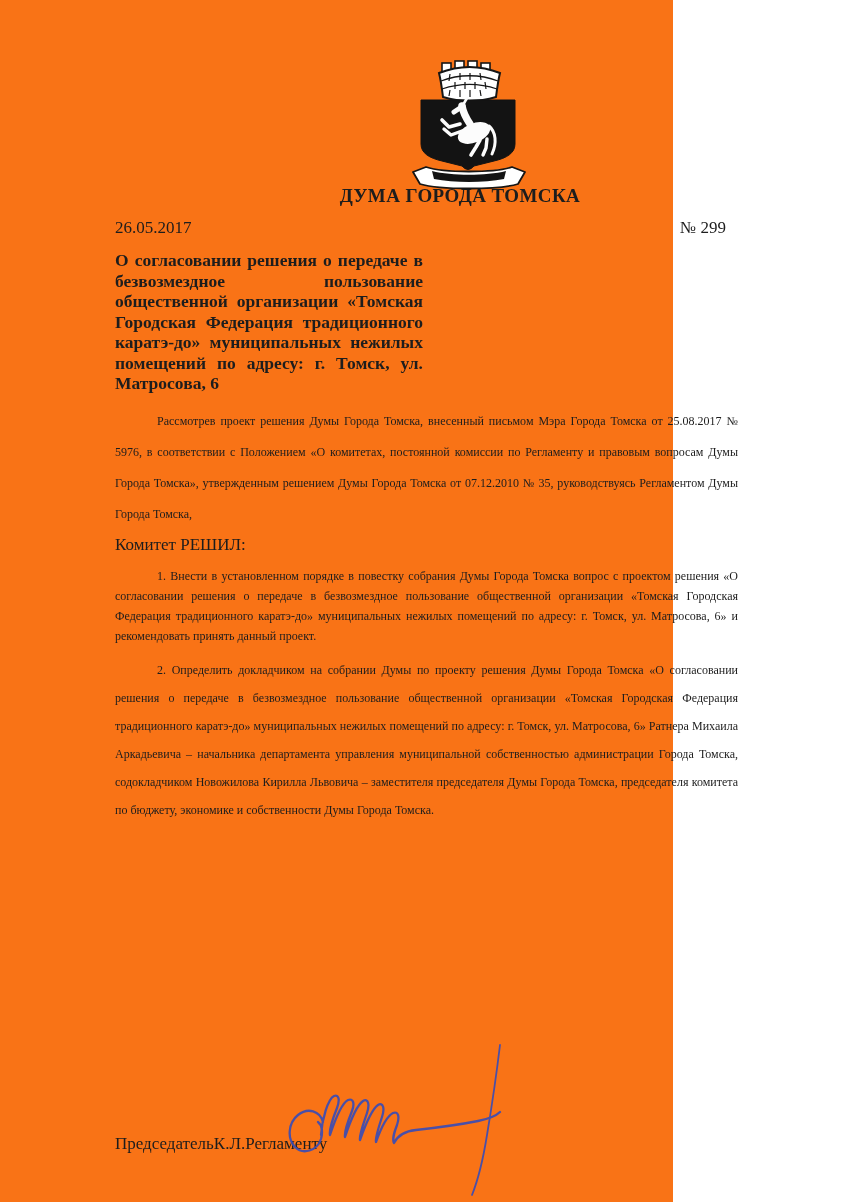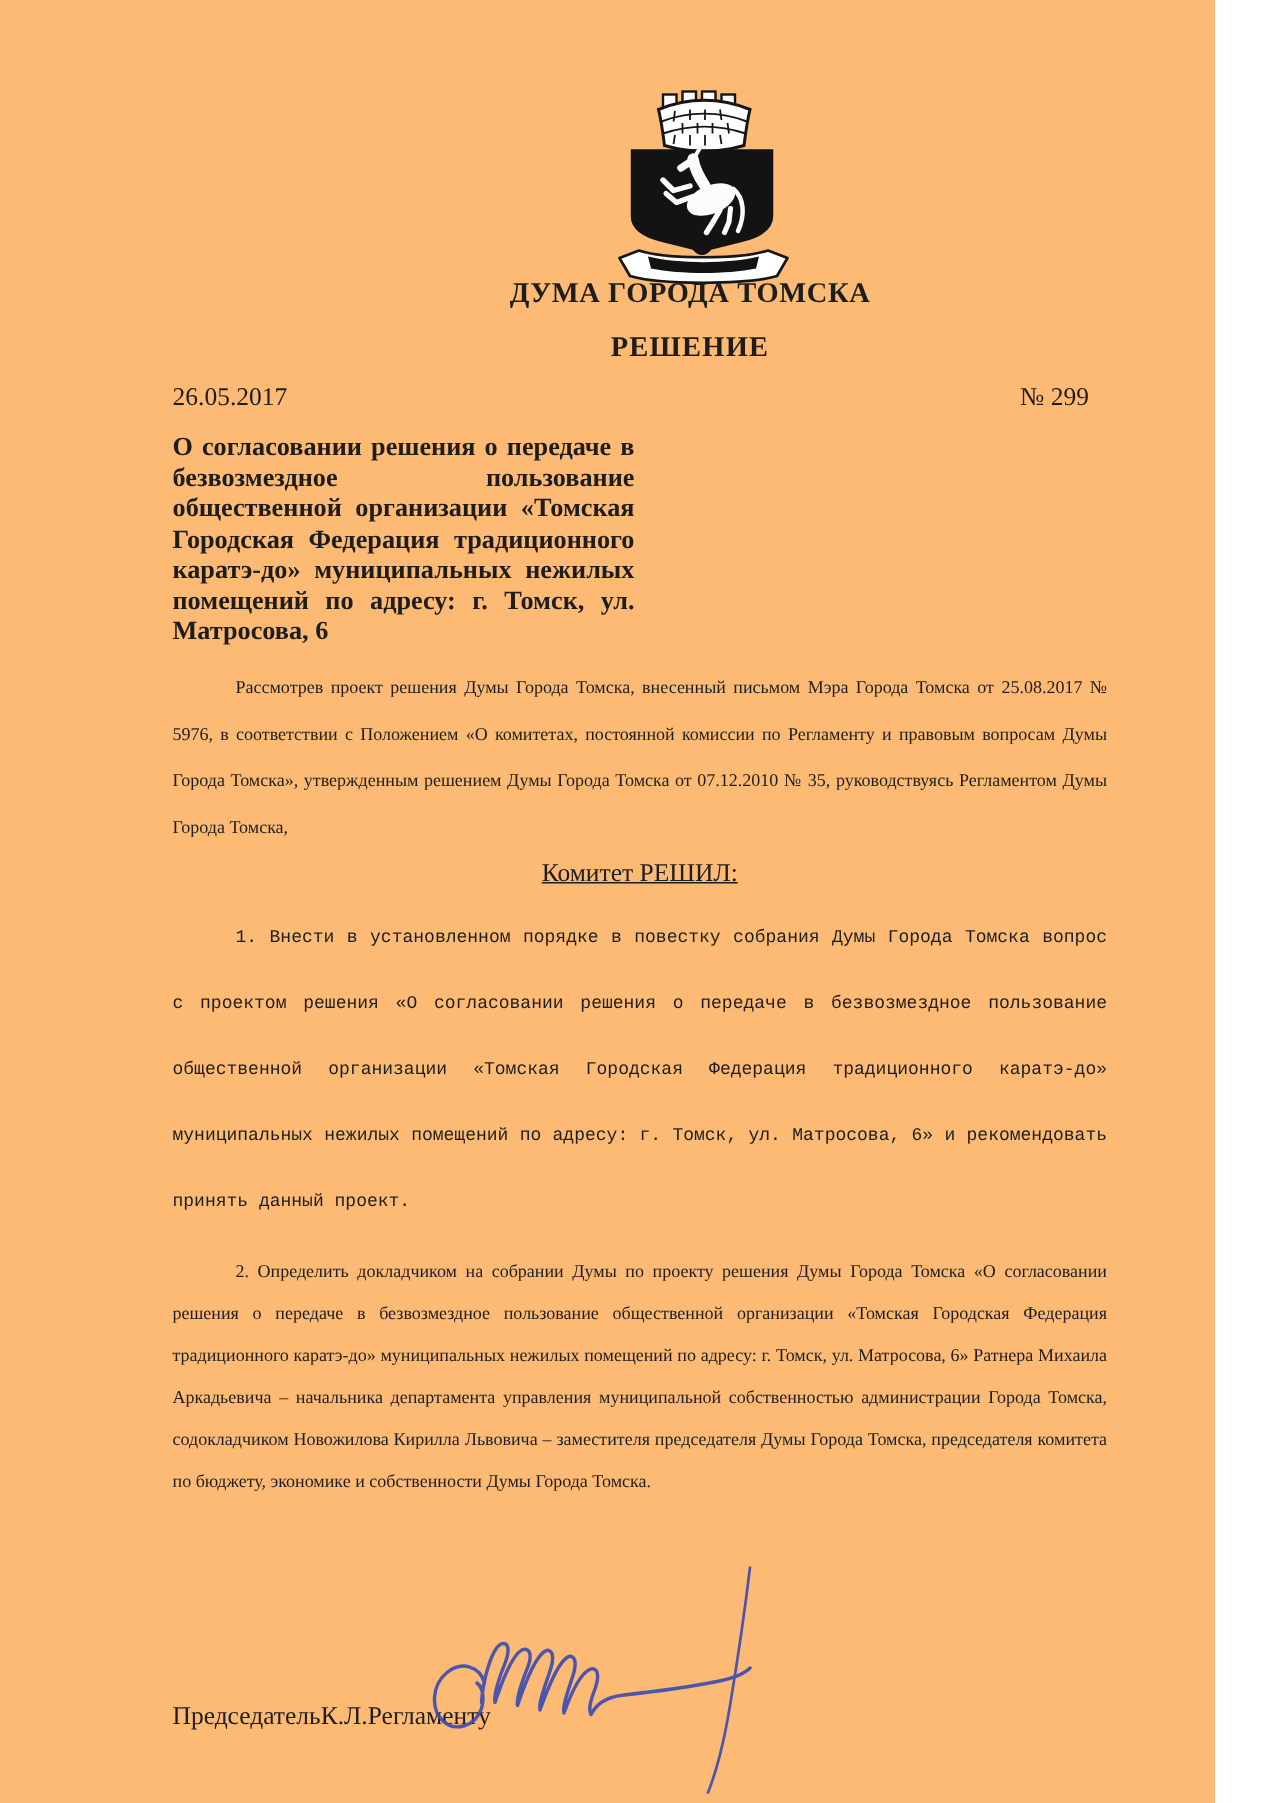--- a/index.html
+++ b/index.html
@@ -1,21 +1,21 @@
 <!DOCTYPE html>
 <html><head>
 <meta charset="utf-8">
 <style>
   html,body{margin:0;padding:0;}
   body{
     width:850px;height:1202px;background:#ffffff;
     font-family:"Liberation Serif","DejaVu Serif",serif;
     color:#1d1d1d;overflow:hidden;
   }
-  .page{position:relative;width:810px;height:1202px;background:#fdba74;}
+  .page{position:relative;width:673px;height:1202px;background:#f97316;}
 
   
   .emblem{position:absolute;left:408px;top:60px;width:122px;height:130px;}
 
   
   .headers{padding-top:184px;margin-left:115px;width:690px;text-align:center;}
   .org{font-size:19px;font-weight:bold;line-height:24px;letter-spacing:.4px;}
   .committee{font-size:20px;font-weight:bold;line-height:28px;margin-top:7px;letter-spacing:.2px;}
   .doctype{font-size:19px;font-weight:bold;line-height:26px;margin-top:11px;letter-spacing:.8px;}
 
@@ -26,22 +26,22 @@
   
   .subject{
     margin:8px 0 0 115px;width:308px;
     font-size:17.5px;font-weight:bold;line-height:20.5px;
     text-align:justify;
   }
 
   
   .para{margin:0 0 0 115px;width:623px;font-size:12px;text-align:justify;text-indent:42px;}
   .preamble{margin-top:12px;line-height:31px;}
-  .resheading{margin:2px 0 0 115px;width:623px;text-align:center;font-size:17px;line-height:26px;text-decoration:underline;}
-  .item1{margin-top:8px;line-height:44px;font-family:Liberation Mono, monospace;}
+  .resheading{margin:2px 0 0 115px;width:623px;font-size:17px;line-height:26px;}
+  .item1{margin-top:8px;line-height:20px;}
   .item2{margin-top:10px;line-height:28px;}
 
   
   .sigrow{
     position:absolute;top:1132px;left:115px;width:677px;
     display:flex;justify-content:flex-start;font-size:17px;line-height:24px;
   }
   .signature-svg{position:absolute;left:278px;top:1035px;width:242px;height:167px;}
 </style>
 </head>
@@ -78,21 +78,20 @@
     </g>
 
     <g>
       <path d="M5,112 L18,107 C36,113 86,113 104,107 L117,112 L110,124 C90,130 32,130 12,124 Z" fill="#ffffff" stroke="#161616" stroke-width="1.8" stroke-linejoin="round"></path>
       <path d="M24,111 C44,116 78,116 98,111 L96,119 C76,123 46,123 26,119 Z" fill="#131313"></path>
     </g>
   </svg>
 
   <div class="headers">
     <div class="org">ДУМА ГОРОДА ТОМСКА</div>
-    <div class="doctype">РЕШЕНИЕ</div>
   </div>
 
   <div class="daterow">
     <span>26.05.2017</span>
     <span class="docnum">№ 299</span>
   </div>
 
   <div class="subject">О согласовании решения о передаче в безвозмездное пользование общественной организации «Томская Городская Федерация традиционного каратэ-до» муниципальных нежилых помещений по адресу: г. Томск, ул. Матросова, 6</div>
 
   <p class="para preamble">Рассмотрев проект решения Думы Города Томска, внесенный письмом Мэра Города Томска от 25.08.2017 № 5976, в соответствии с Положением «О комитетах, постоянной комиссии по Регламенту и правовым вопросам Думы Города Томска», утвержденным решением Думы Города Томска от 07.12.2010 № 35, руководствуясь Регламентом Думы Города Томска,</p>

